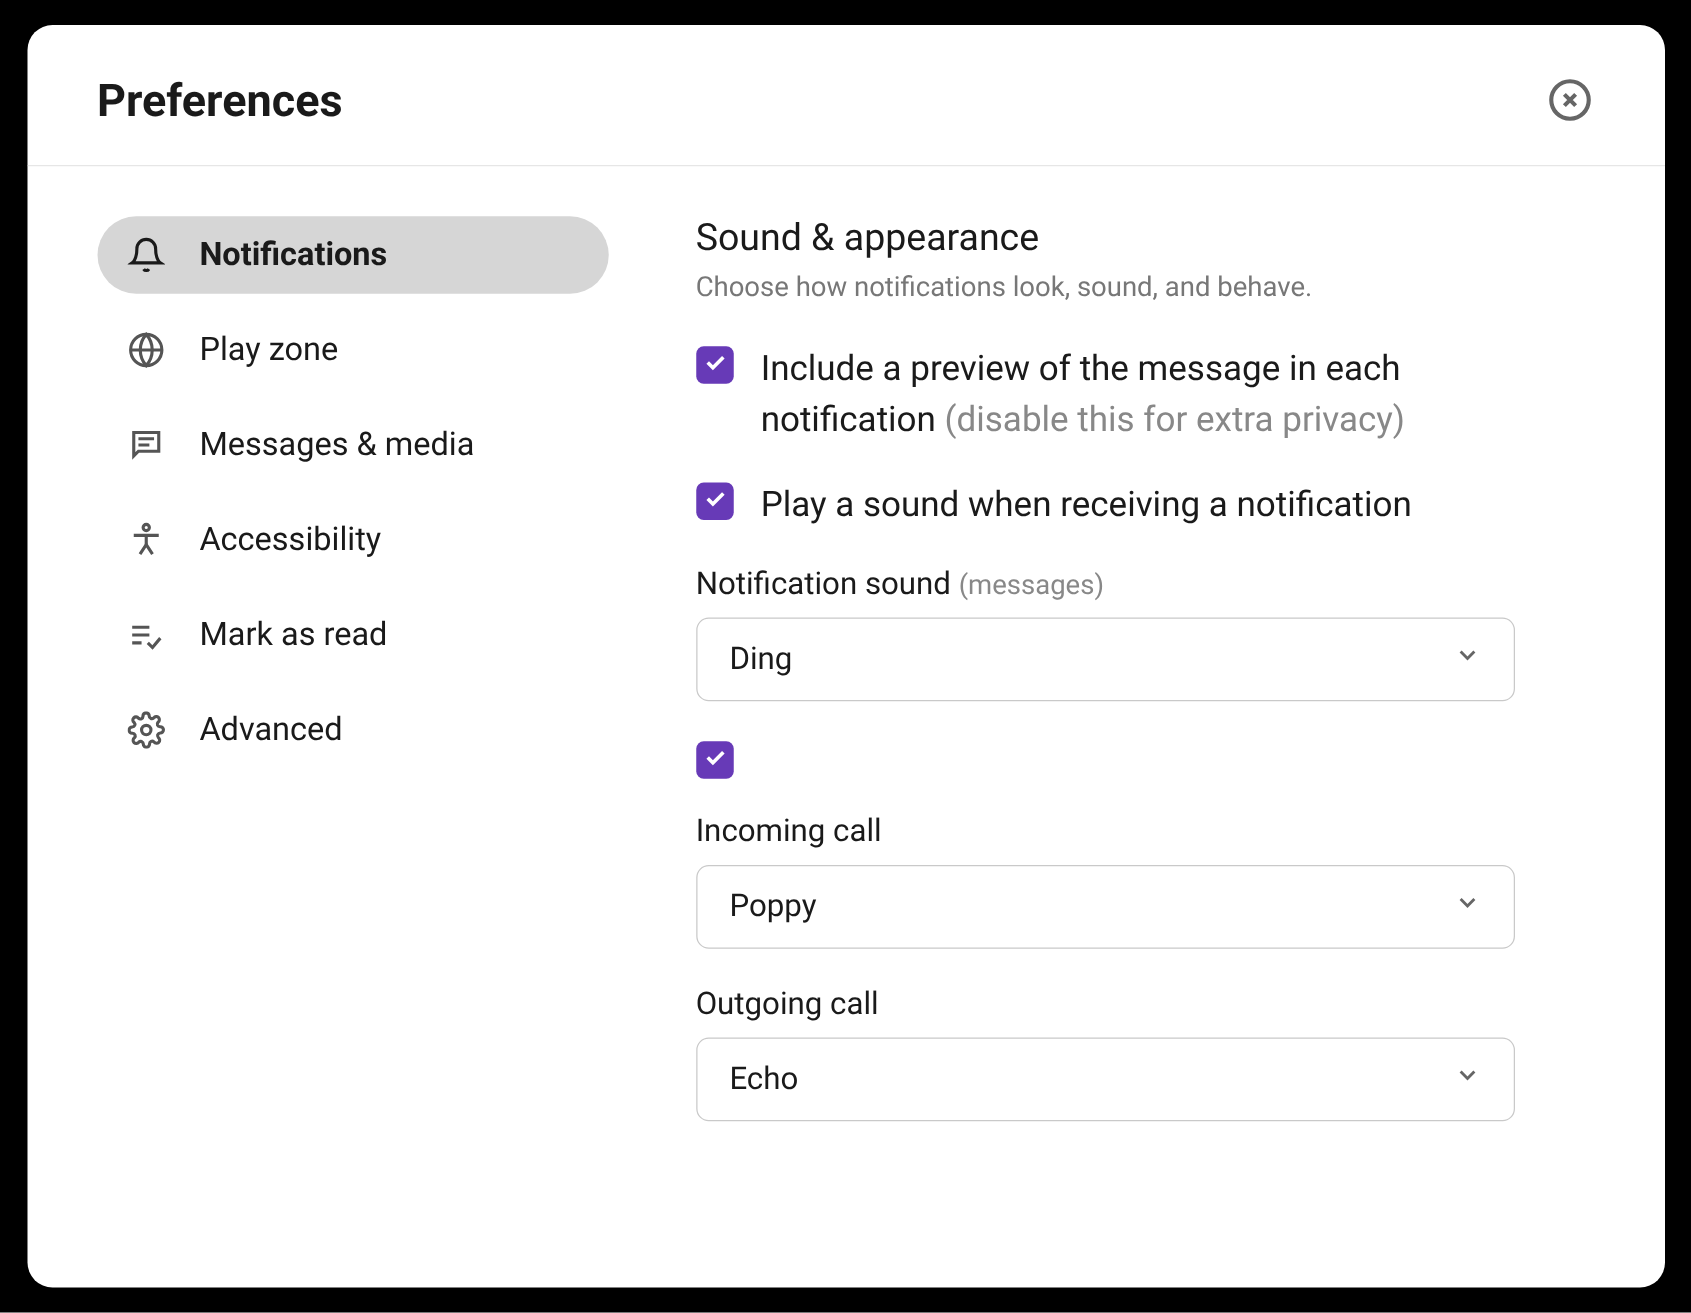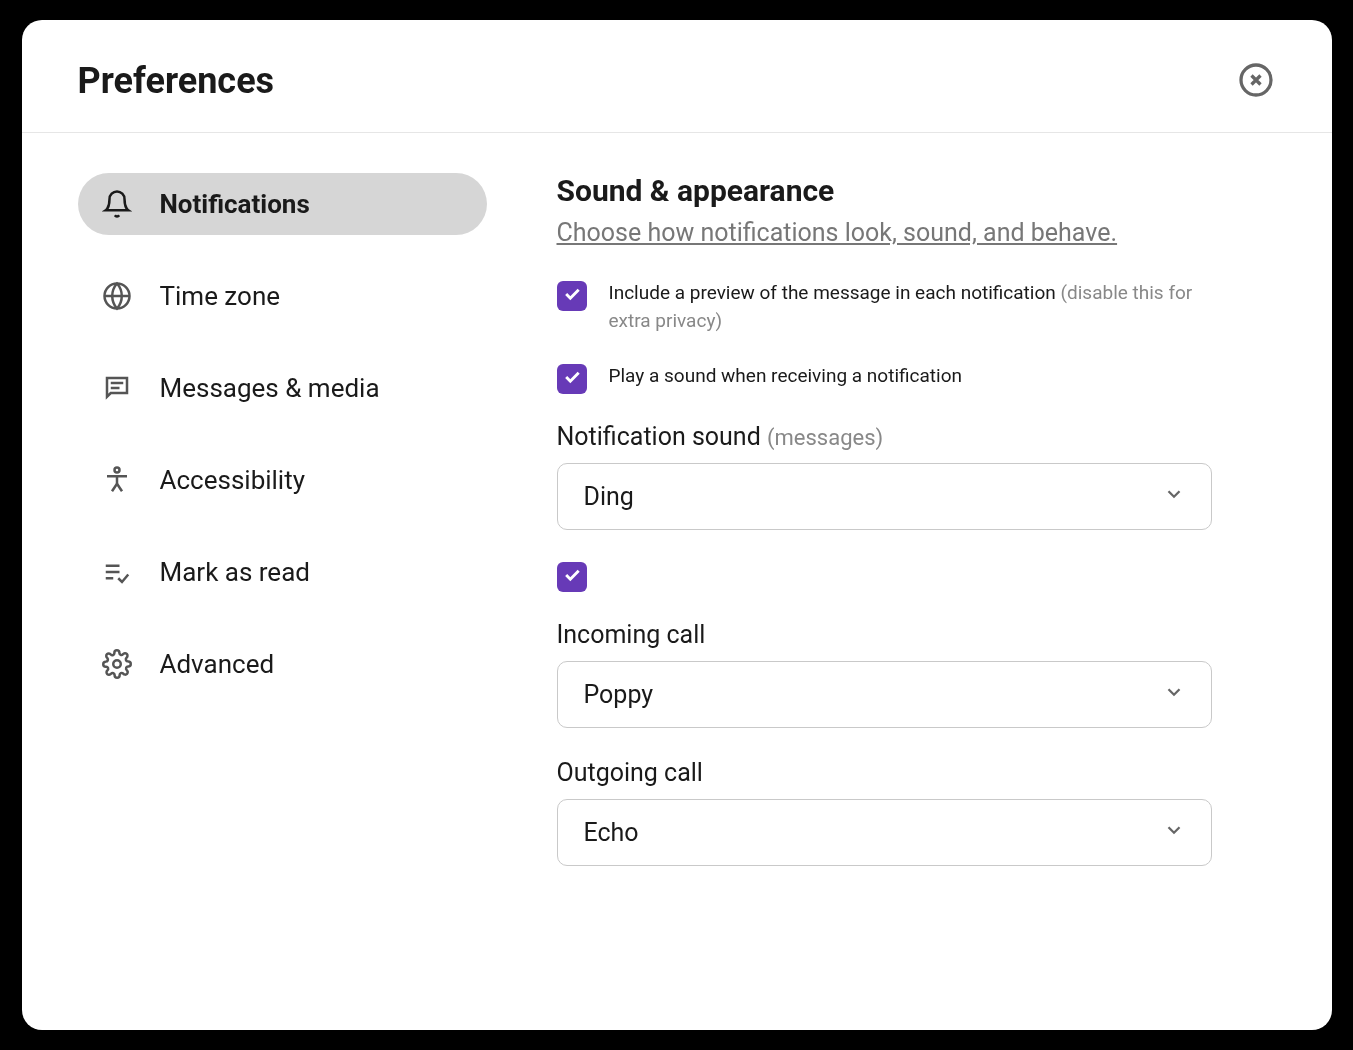--- a/index.html
+++ b/index.html
@@ -49,21 +49,21 @@
   .modal-body {
     display: flex;
     flex: 1;
     overflow: hidden;
   }
   .sidebar {
     width: 485px;
     padding: 40px 20px 40px 56px;
     display: flex;
     flex-direction: column;
-    gap: 30px;
+    gap: 14px;
   }
   .sidebar-item {
     display: flex;
     align-items: center;
     gap: 26px;
     padding: 14px 22px;
     border-radius: 40px;
     cursor: pointer;
     font-size: 26px;
     color: #1a1a1a;
@@ -82,29 +82,28 @@
     color: #555;
   }
   .sidebar-item.active .icon { color: #1a1a1a; }
   .content {
     flex: 1;
     padding: 40px 120px 40px 50px;
     overflow-y: auto;
   }
   .section-title {
     font-size: 30px;
-    font-weight: 700;
+    font-weight: 400;
     color: #1a1a1a;
     margin-bottom: 10px;
   }
   .section-desc {
-    font-size: 25px;
+    font-size: 22px;
     color: #777;
     margin-bottom: 32px;
-    text-decoration: underline;
   }
   .check-row {
     display: flex;
     align-items: flex-start;
     gap: 22px;
     margin-bottom: 28px;
   }
   .checkbox {
     width: 30px;
     height: 30px;
@@ -112,21 +111,21 @@
     background: #673ab7;
     flex-shrink: 0;
     display: flex;
     align-items: center;
     justify-content: center;
     color: #fff;
     cursor: pointer;
     margin-top: 2px;
   }
   .check-label {
-    font-size: 19px;
+    font-size: 28px;
     color: #1a1a1a;
     line-height: 1.45;
   }
   .check-label .hint {
     color: #888;
   }
   .field-label {
     font-size: 25px;
     color: #1a1a1a;
     margin-bottom: 12px;
@@ -185,21 +184,21 @@
 
 
       <div class="sidebar-item">
         <span class="icon">
           <svg width="30" height="30" viewBox="0 0 24 24" fill="none" stroke="currentColor" stroke-width="2">
             <circle cx="12" cy="12" r="10"></circle>
               <path d="M2 12h20"></path>
               <path d="M12 2a15 15 0 010 20a15 15 0 010-20z"></path>
           </svg>
         </span>
-        <span>Time zone</span>
+        <span>Play zone</span>
       </div>
 
 
       <div class="sidebar-item">
         <span class="icon">
           <svg width="30" height="30" viewBox="0 0 24 24" fill="none" stroke="currentColor" stroke-width="2">
             <path d="M4 4h16v12H7l-3 3V4z"></path>
               <line x1="7" y1="8" x2="17" y2="8"></line>
               <line x1="7" y1="12" x2="14" y2="12"></line>
           </svg>

